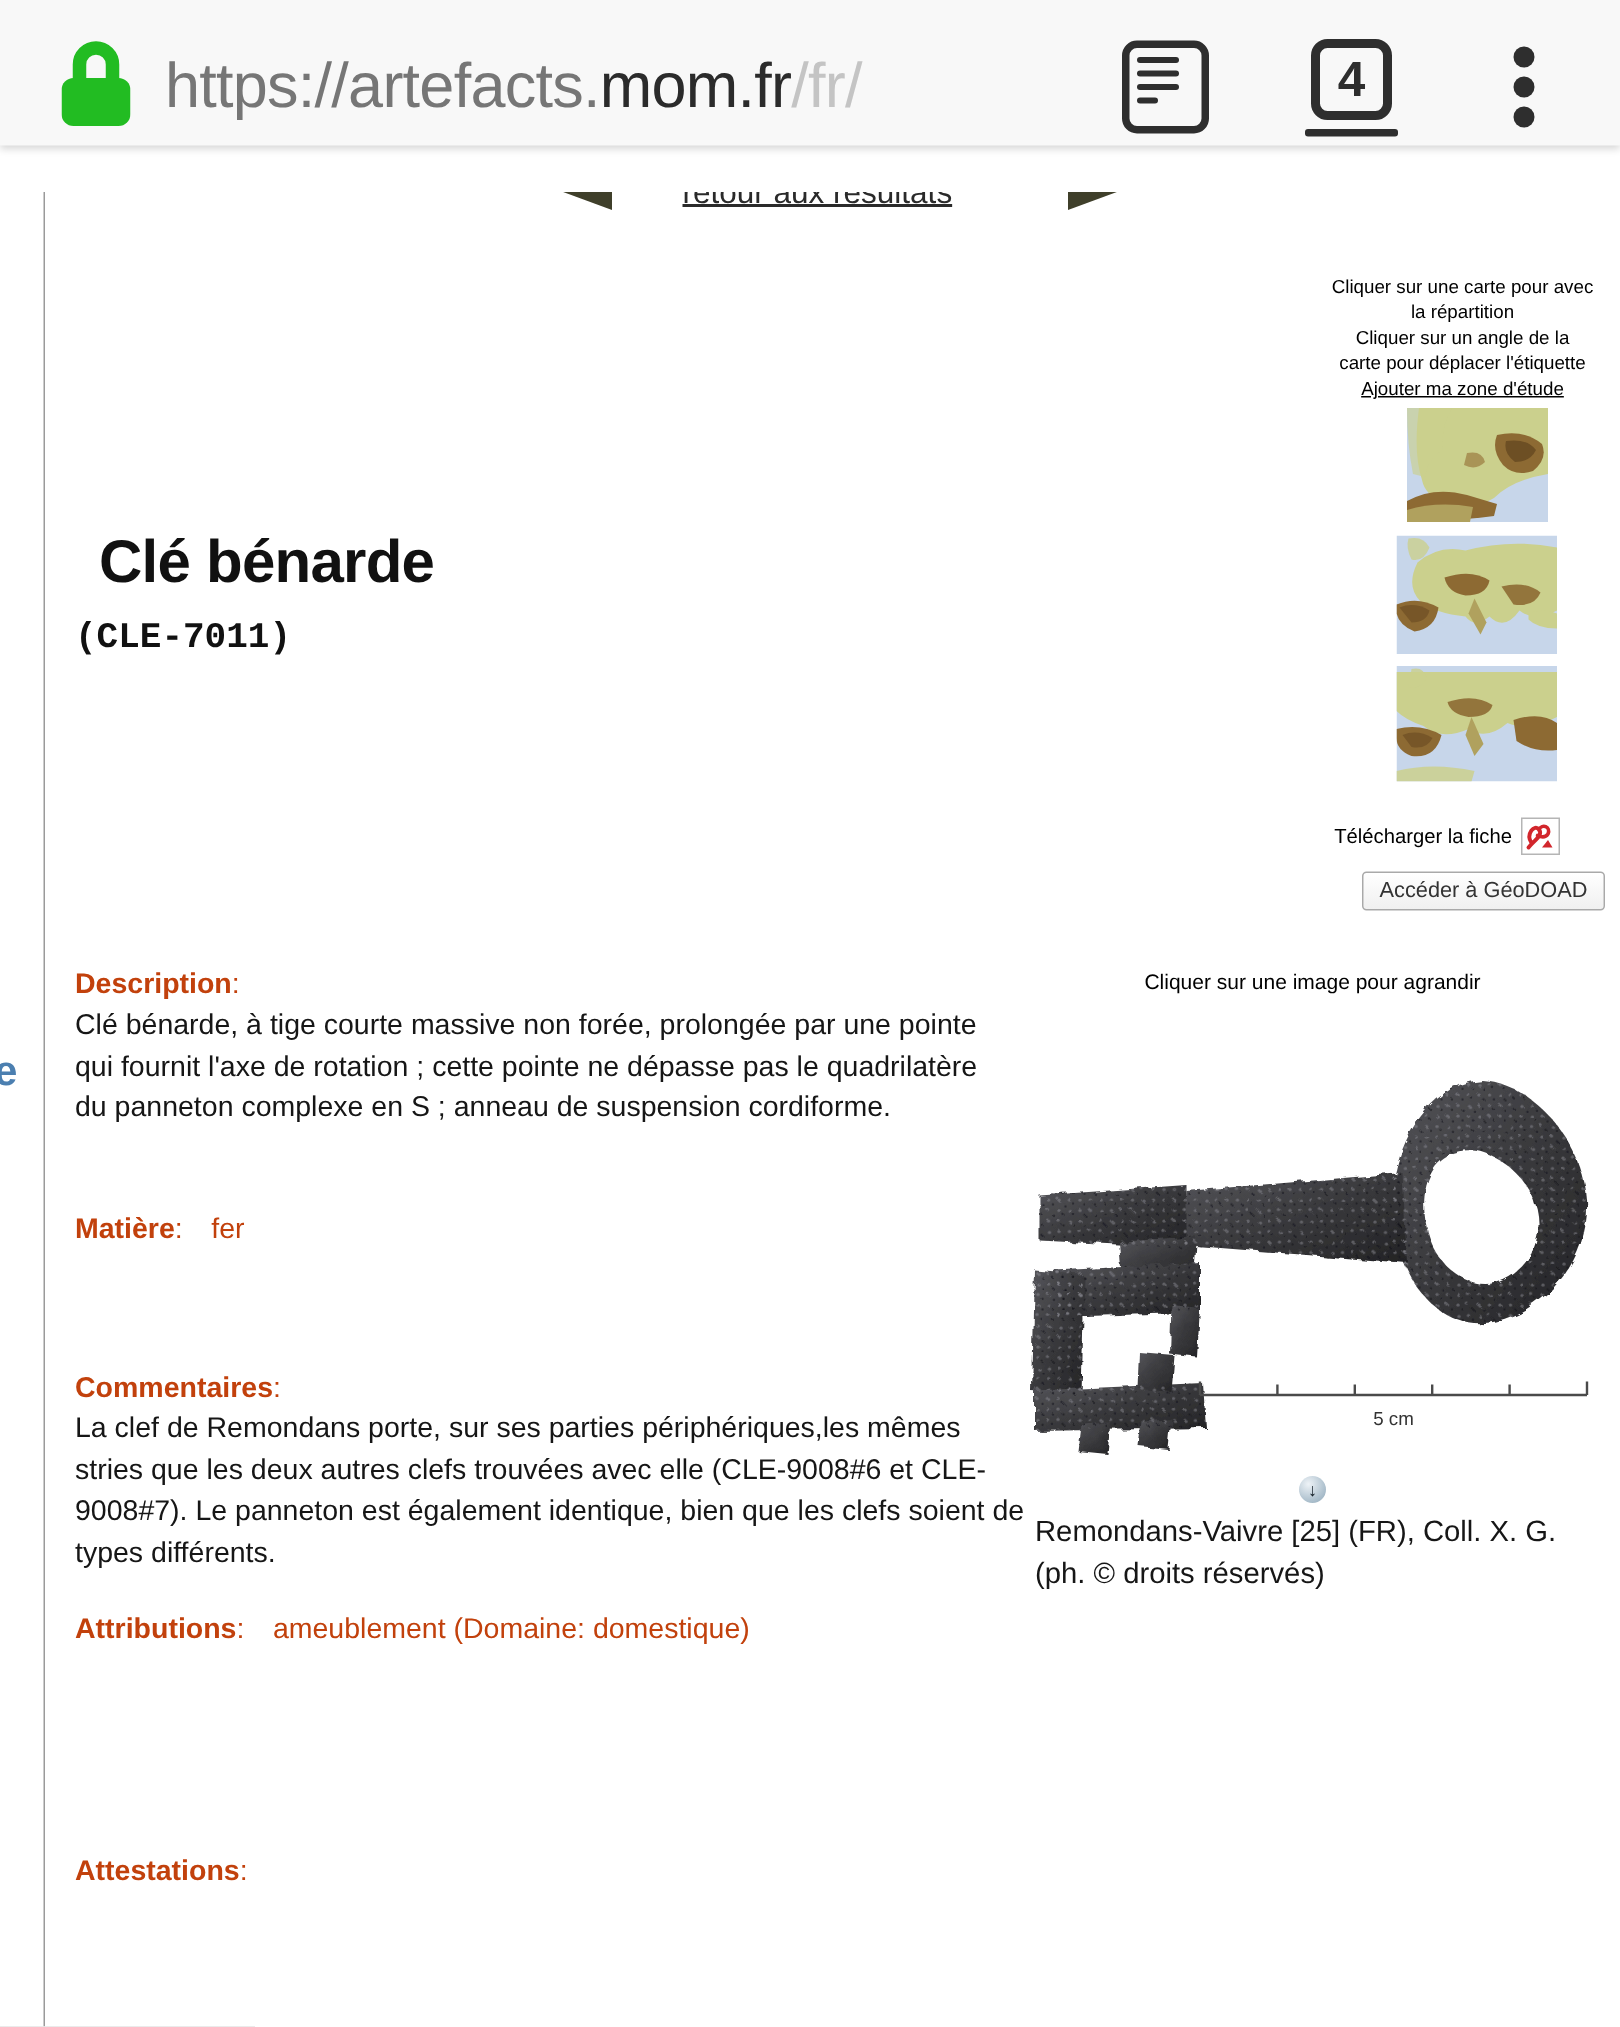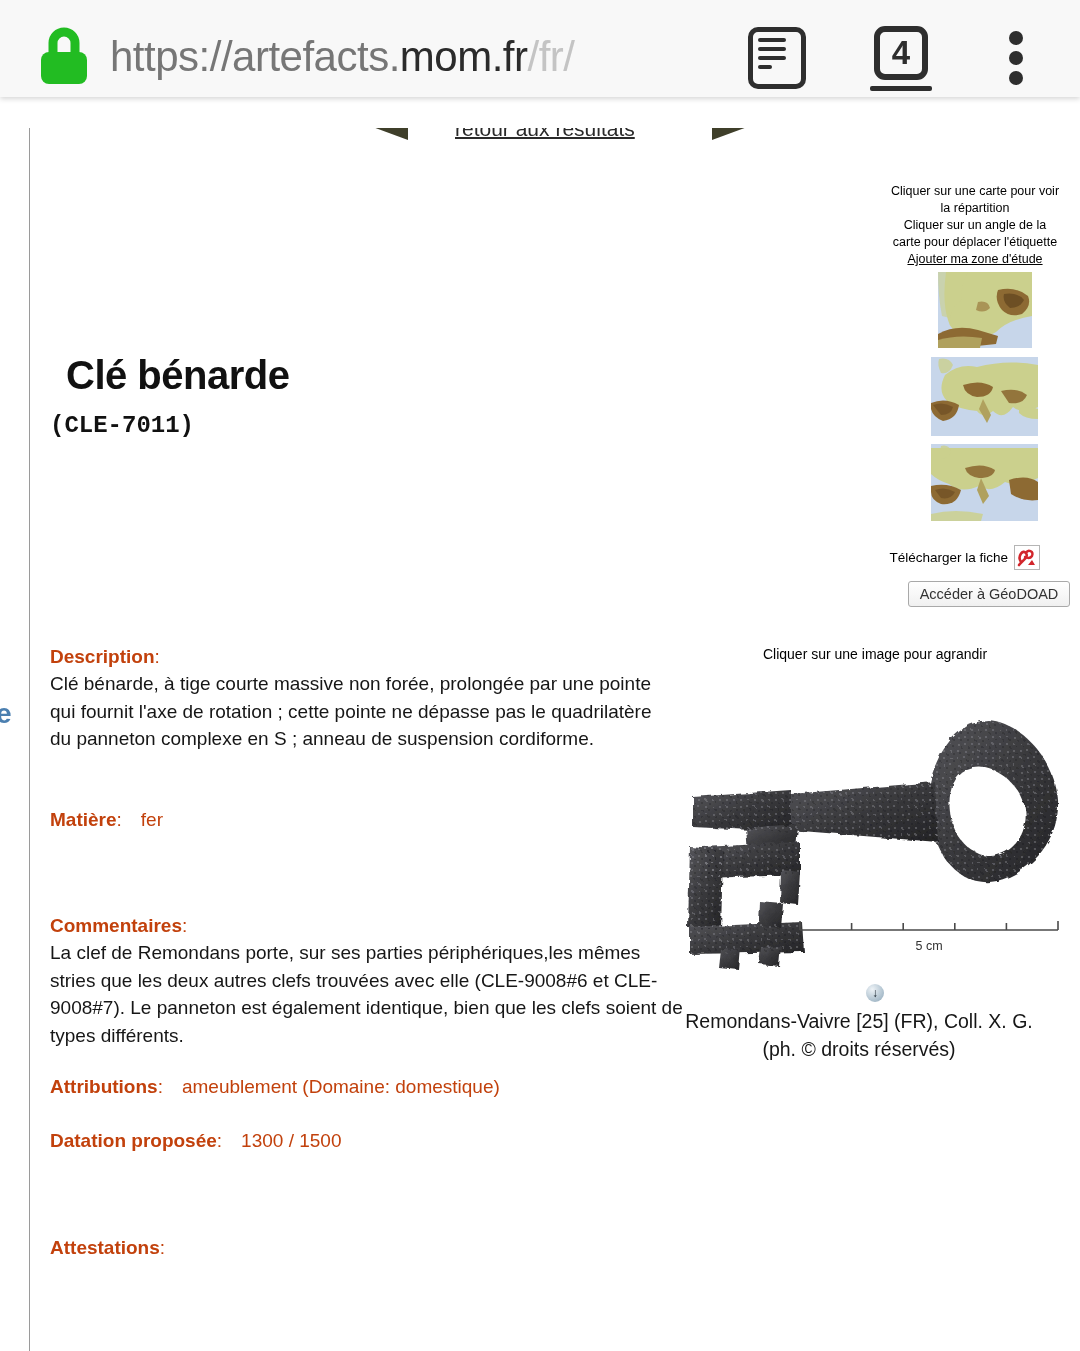--- a/index.html
+++ b/index.html
@@ -51,21 +51,21 @@
   .b{font-weight:bold;}
   .para{position:absolute;left:50px;font-size:19px;line-height:27.5px;color:#161616;}
   .val{margin-left:19px;}
 
   
   .img-hint{position:absolute;left:700px;top:646px;width:350px;text-align:center;font-size:14px;color:#000;}
   .key-photo{position:absolute;left:683px;top:700px;width:384px;height:276px;cursor:pointer;}
   .marker-icon{position:absolute;left:866px;top:984px;width:18px;height:18px;border-radius:50%;
                background:radial-gradient(circle at 35% 30%,#eef3f7,#a9bdcb 70%,#8fa6b5);
                display:flex;align-items:center;justify-content:center;font-size:12px;color:#18232c;cursor:pointer;}
-  .caption{position:absolute;left:674px;width:370px;text-align:center;font-size:19.5px;color:#161616;}
+  .caption{position:absolute;left:690px;width:370px;text-align:left;font-size:19.5px;color:#161616;}
 </style>
 </head>
 <body>
 
 <div id="stage">
 
   <div class="browser-bar">
     <svg class="abs" style="left:41px;top:25px" width="46" height="62" viewBox="0 0 46 62">
       <path d="M12,28 V18 a11,11 0 0 1 22,0 V28" fill="none" stroke="#22bc22" stroke-width="9"></path>
       <rect x="0" y="27" width="46" height="32" rx="8" fill="#22bc22"></rect>
@@ -93,21 +93,21 @@
   <div class="nav-clip">
     <div class="arrow-left"></div>
     <span class="back-link">retour aux résultats</span>
     <div class="arrow-right"></div>
   </div>
 
   <div class="left-rule"></div>
   <span class="side-tab-letter">e</span>
 
   <div class="map-instructions">
-    <div>Cliquer sur une carte pour voir</div>
+    <div>Cliquer sur une carte pour avec</div>
     <div>la répartition</div>
     <div>Cliquer sur un angle de la</div>
     <div>carte pour déplacer l'étiquette</div>
     <div class="add-zone">Ajouter ma zone d'étude</div>
   </div>
 
   <svg class="map-thumb" style="left:938px;top:272px" width="94" height="76" viewBox="0 0 94 76">
     <rect width="94" height="76" fill="#c7d6ea"></rect>
     <path d="M8,0 H94 V44 Q70,48 58,60 Q42,70 24,63 Q12,58 10,48 Q4,30 8,0 Z" fill="#cbd08d"></path>
     <path d="M0,0 H30 Q22,14 24,28 Q14,34 12,46 L4,44 Q0,24 0,0 Z" fill="#cbd08d" opacity="0.65"></path>
@@ -169,23 +169,20 @@
 
   <div class="field" style="top:912px">
     <span class="b">Commentaires</span><span>:</span>
   </div>
   <div class="para" style="top:939px;width:640px">La clef de Remondans porte, sur ses parties périphériques,les mêmes stries que les deux autres clefs trouvées avec elle (CLE-9008#6 et CLE-9008#7). Le panneton est également identique, bien que les clefs soient de types différents.</div>
 
   <div class="field" style="top:1073px">
     <span class="b">Attributions</span><span>:</span><span class="val">ameublement (Domaine: domestique)</span>
   </div>
 
-  <div class="field" style="top:1127px">
-    <span class="b">Datation proposée</span><span>:</span><span class="val">1300 / 1500</span>
-  </div>
 
   <div class="field" style="top:1234px">
     <span class="b">Attestations</span><span>:</span>
   </div>
 
   <div class="img-hint">Cliquer sur une image pour agrandir</div>
 
   <svg class="key-photo" viewBox="0 0 384 276">
     <defs>
       <linearGradient id="iron" x1="0" y1="0" x2="1" y2="1">

